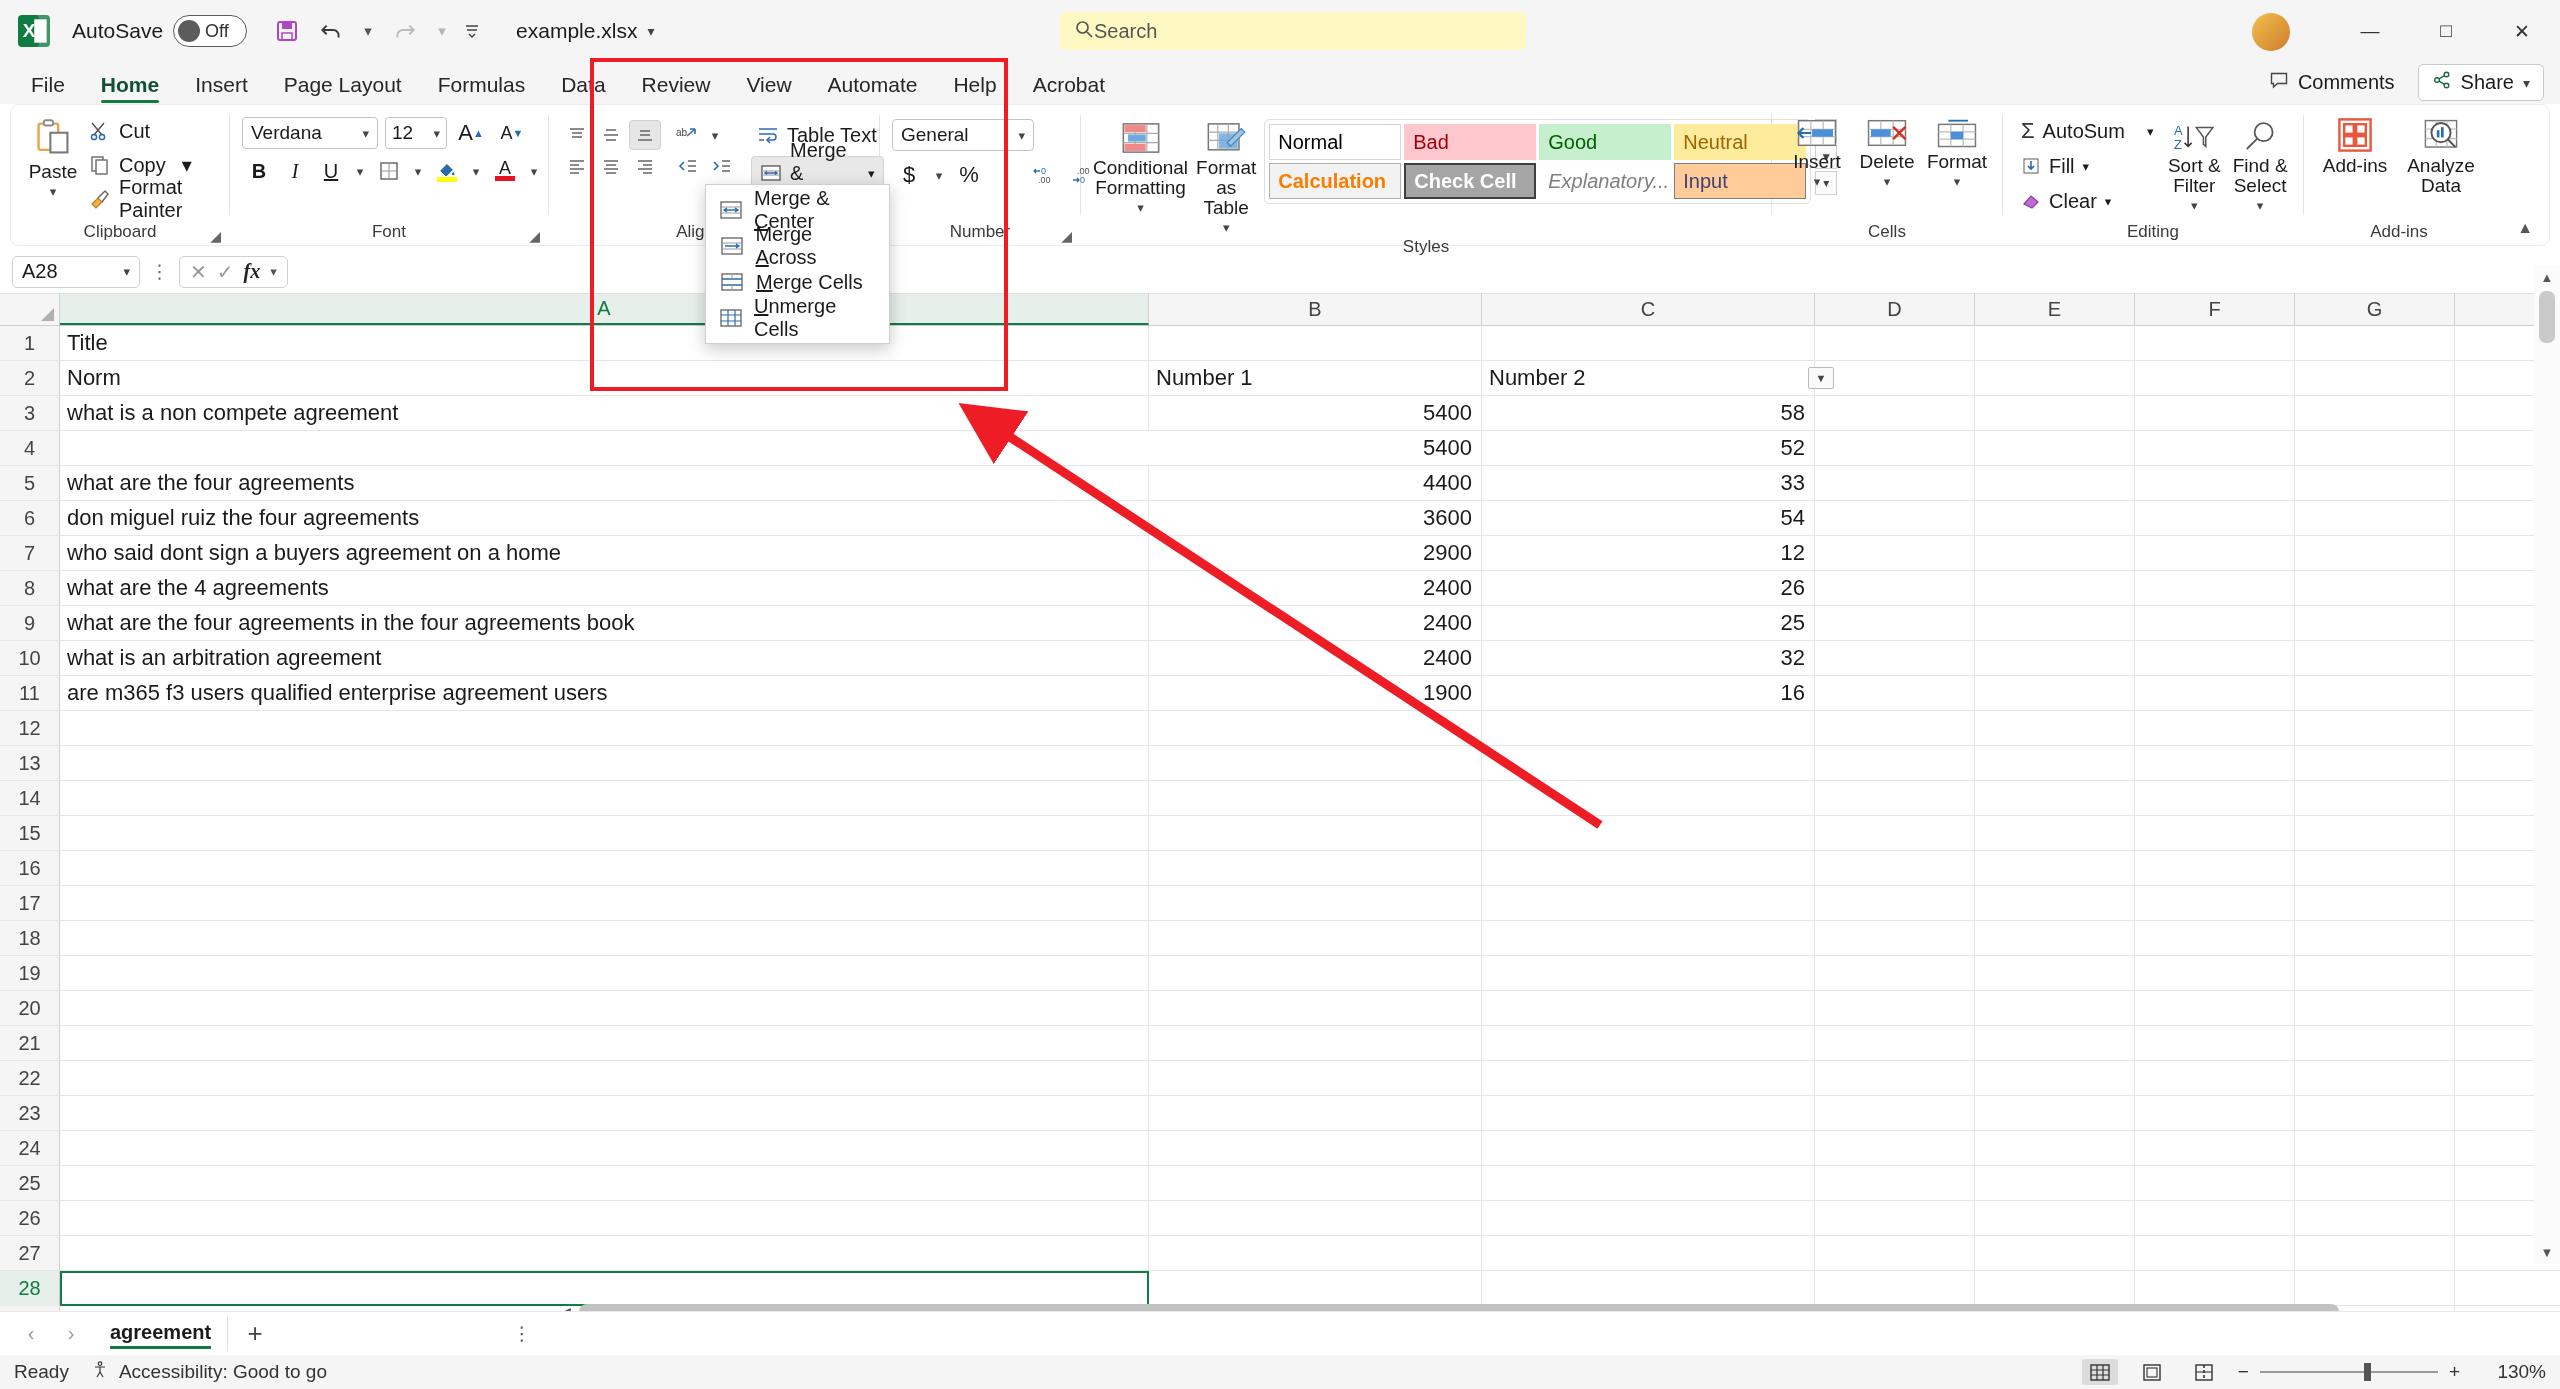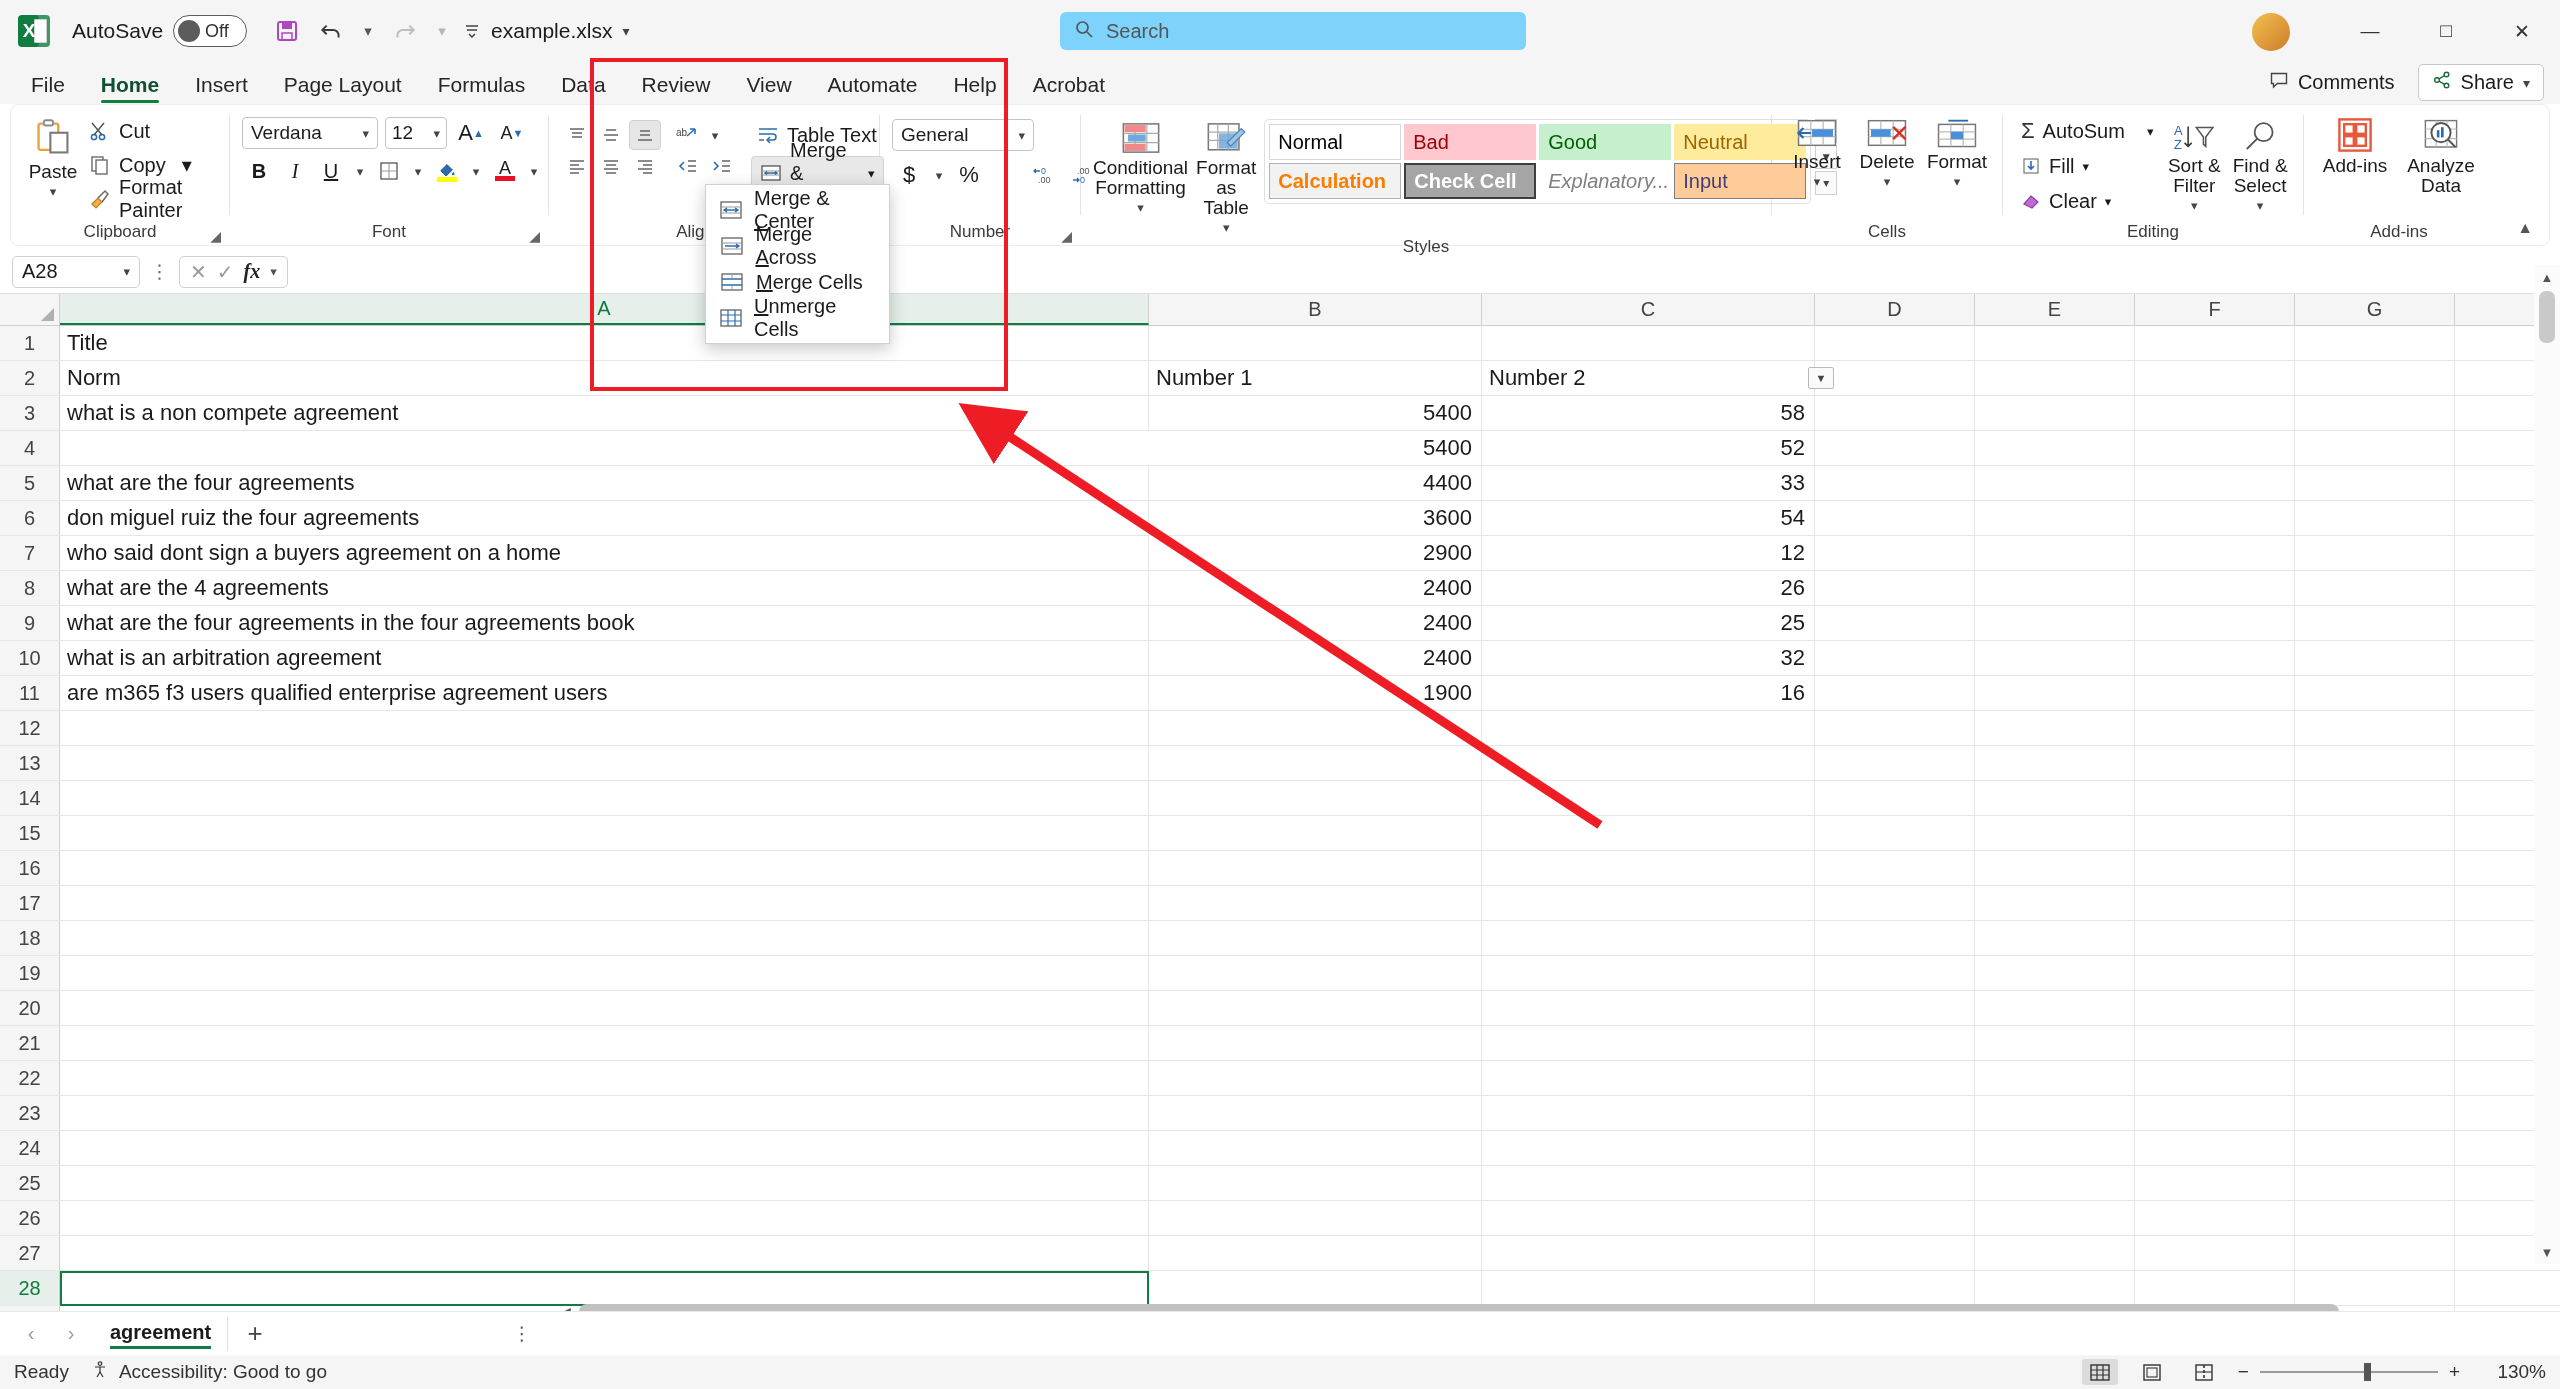--- a/index.html
+++ b/index.html
@@ -38,27 +38,27 @@
   }
   .toggle .knob{width:22px;height:22px;border-radius:50%;background:#5c5c5c;}
   .toggle .t-lbl{font-size:18px;color:#333;}
   .qat{ display:flex; align-items:center; gap:4px; margin-left:20px;}
   .qat-btn{
     width:40px;height:40px;border-radius:4px;display:flex;align-items:center;
     justify-content:center;color:#444;font-size:25px;
   }
   .qat-btn.small{width:26px;font-size:15px;color:#555;}
   .qat-btn.dis{color:#b5b5b5;}
-  .filename{ margin-left:6px; font-size:21px; display:flex; align-items:center; gap:10px;}
+  .filename{ margin-left:31px; font-size:21px; display:flex; align-items:center; gap:10px;}
   .chev{font-size:14px;color:#444;}
 
   .searchbox{
     position:absolute;left:1060px;top:12px;width:466px;height:38px;
-    background:#7dd3fc;border-radius:6px;display:flex;align-items:center;
-    padding:0 14px;gap:12px;color:#555;font-size:20px;
+    background:#fef9c3;border-radius:6px;display:flex;align-items:center;
+    padding:0 14px;color:#555;font-size:20px;
   }
   .win-ctrl{position:absolute;right:0;top:0;height:62px;display:flex;align-items:center;}
   .win-btn{width:76px;height:62px;display:flex;align-items:center;justify-content:center;font-size:19px;color:#333;}
   .acct{
     position:absolute;right:270px;top:13px;width:38px;height:38px;border-radius:50%;
     background:linear-gradient(135deg,#f2c14e,#cf7c2b);
   }
 
   
   .tabbar{ height:42px; background:#f5f5f5; display:flex; align-items:flex-end; padding-left:14px; gap:2px;}

